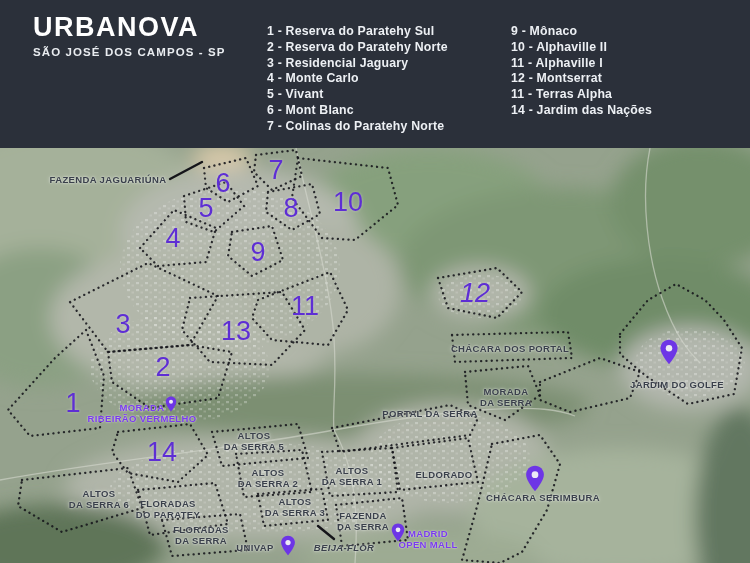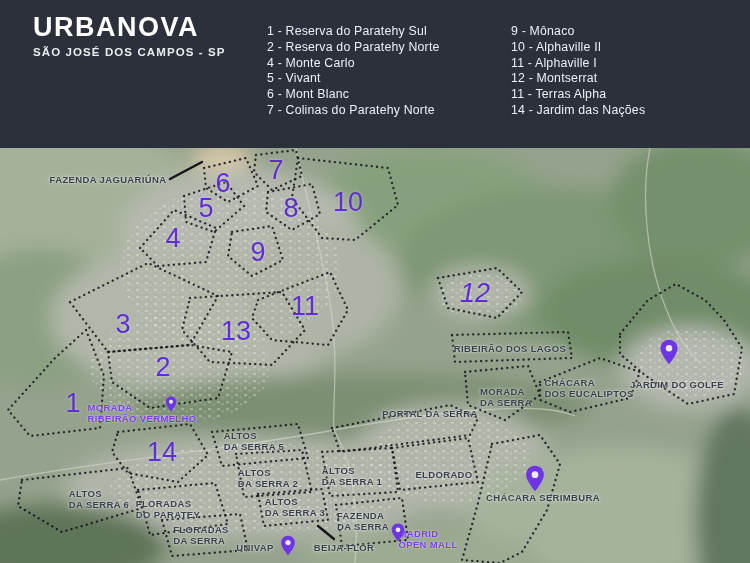--- a/index.html
+++ b/index.html
@@ -16,35 +16,35 @@
   body{
     width:750px;height:563px;overflow:hidden;
     font-family:"Liberation Sans",sans-serif;
     background:var(--header-bg);
   }
   
   .header{position:relative;width:750px;height:148px;background:var(--header-bg);color:var(--header-text)}
   .title-block{position:absolute;left:33px;top:12px}
   .title-block h1{margin:0;font-size:27px;font-weight:800;letter-spacing:1.5px;line-height:1.15;color:#ffffff}
   .subtitle{font-size:11.5px;font-weight:700;letter-spacing:1.1px;margin-top:3px;color:#e9ecf0}
-  .legend{position:absolute;top:24px;font-size:12.3px;font-weight:400;line-height:15.8px;letter-spacing:.2px;color:#edf0f4}
+  .legend{position:absolute;top:24px;font-size:12.3px;font-weight:700;line-height:15.8px;letter-spacing:.2px;color:#edf0f4}
   .legend-1{left:267px}
   .legend-2{left:511px}
   
   .map{position:relative;width:750px;height:415px;background:#95a28d;overflow:hidden}
   .map svg.base{position:absolute;left:0;top:0}
   .overlay{position:absolute;left:0;top:0;width:750px;height:415px}
   .map-number{
     position:absolute;transform:translate(-50%,-50%);
     font-size:27px;font-weight:500;color:var(--num);
     text-shadow:0 0 3px rgba(255,255,255,.35);white-space:nowrap;
   }
   .map-label{
     position:absolute;transform:translate(-50%,-50%);
-    font-size:9.5px;font-weight:700;line-height:10.5px;
+    text-align:center;font-size:9.5px;font-weight:700;line-height:10.5px;
     letter-spacing:.35px;white-space:nowrap;
   }
   .map-label.dark{color:var(--label-dark);text-shadow:0 0 2px rgba(255,255,255,.75),0 0 5px rgba(255,255,255,.45)}
   .map-label.purple{color:var(--label-purple);text-shadow:0 0 2px rgba(255,255,255,.8)}
   .map-pin{position:absolute;transform:translate(-50%,-100%);line-height:0}
   .regions polygon{fill:none;stroke:var(--outline);stroke-width:2.3;stroke-dasharray:.1 5.2;stroke-linecap:round;opacity:.88}
   .regions line{stroke:var(--outline);stroke-width:2.4;stroke-linecap:round}
   .roads path{fill:none;stroke:#d5d8ce;stroke-width:1.3;opacity:.6}
 </style>
 </head>
@@ -53,20 +53,21 @@
 <div class="app">
 
   <header class="header">
     <div class="title-block">
       <h1>URBANOVA</h1>
       <div class="subtitle">SÃO JOSÉ DOS CAMPOS - SP</div>
     </div>
     <div class="legend legend-1">
         <div class="legend-item">1 - Reserva do Paratehy Sul</div>
         <div class="legend-item">2 - Reserva do Paratehy Norte</div>
+        <div class="legend-item">3 - Residencial Jaguary</div>
         <div class="legend-item">4 - Monte Carlo</div>
         <div class="legend-item">5 - Vivant</div>
         <div class="legend-item">6 - Mont Blanc</div>
         <div class="legend-item">7 - Colinas do Paratehy Norte</div>
       </div>
     <div class="legend legend-2">
         <div class="legend-item">9 - Mônaco</div>
         <div class="legend-item">10 - Alphaville II</div>
         <div class="legend-item">11 - Alphaville I</div>
         <div class="legend-item">12 - Montserrat</div>
@@ -169,28 +170,24 @@
         <div class="map-number" style="left: 258px; top: 104px;">9</div>
         <div class="map-number" style="left: 348px; top: 54px;">10</div>
         <div class="map-number" style="left: 305px; top: 158px;">11</div>
         <div class="map-number" style="left: 475px; top: 145px; font-style: italic;">12</div>
         <div class="map-number" style="left: 236px; top: 183px;">13</div>
         <div class="map-number" style="left: 162px; top: 304px;">14</div>
         <div class="map-label dark" style="left: 108px; top: 32px;">
           <div>FAZENDA JAGUARIÚNA</div>
         </div>
         <div class="map-label dark" style="left: 510px; top: 201px;">
-          <div>RIBEIRÃO DOS LAGOS</div>
+          <div>CHÁCARA DOS PORTAL</div>
         </div>
         <div class="map-label dark" style="left: 677px; top: 225px; margin-top: 12px;">
           <div>JARDIM DO GOLFE</div>
-        </div>
-        <div class="map-label dark" style="left: 589px; top: 240px;">
-          <div>CHÁCARA</div>
-          <div>DOS EUCALIPTOS</div>
         </div>
         <div class="map-label dark" style="left: 506px; top: 249px;">
           <div>MORADA</div>
           <div>DA SERRA</div>
         </div>
         <div class="map-label dark" style="left: 430px; top: 266px;">
           <div>PORTAL DA SERRA</div>
         </div>
         <div class="map-label dark" style="left: 254px; top: 293px;">
           <div>ALTOS</div>
@@ -220,21 +217,21 @@
           <div>DA SERRA 3</div>
         </div>
         <div class="map-label dark" style="left: 201px; top: 387px;">
           <div>FLORADAS</div>
           <div>DA SERRA</div>
         </div>
         <div class="map-label dark" style="left: 363px; top: 373px;">
           <div>FAZENDA</div>
           <div>DA SERRA</div>
         </div>
-        <div class="map-label dark" style="left: 344px; top: 400px;">
+        <div class="map-label dark" style="left: 344px; top: 400px; font-style: italic;">
           <div>BEIJA-FLOR</div>
         </div>
         <div class="map-label dark" style="left: 255px; top: 400px;">
           <div>UNIVAP</div>
         </div>
         <div class="map-label dark" style="left: 543px; top: 350px;">
           <div>CHÁCARA SERIMBURA</div>
         </div>
         <div class="map-label purple" style="left: 142px; top: 265px;">
           <div>MORADA</div>

